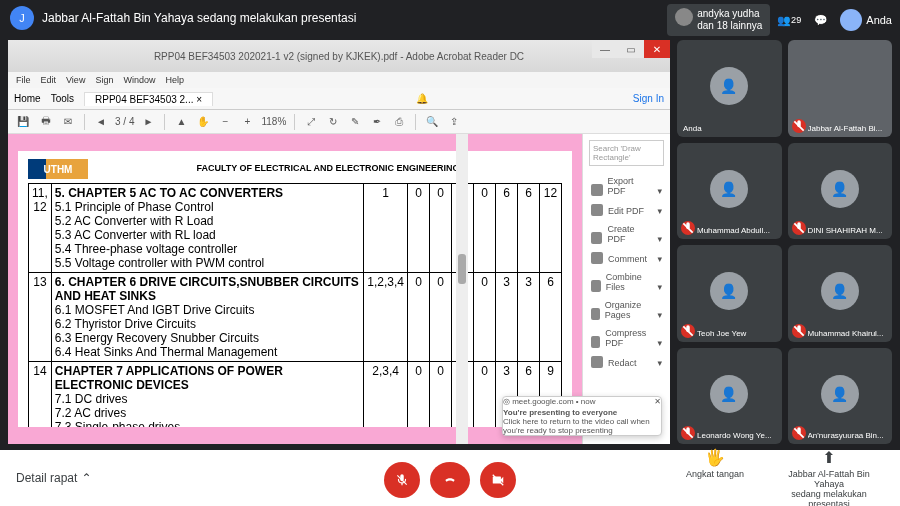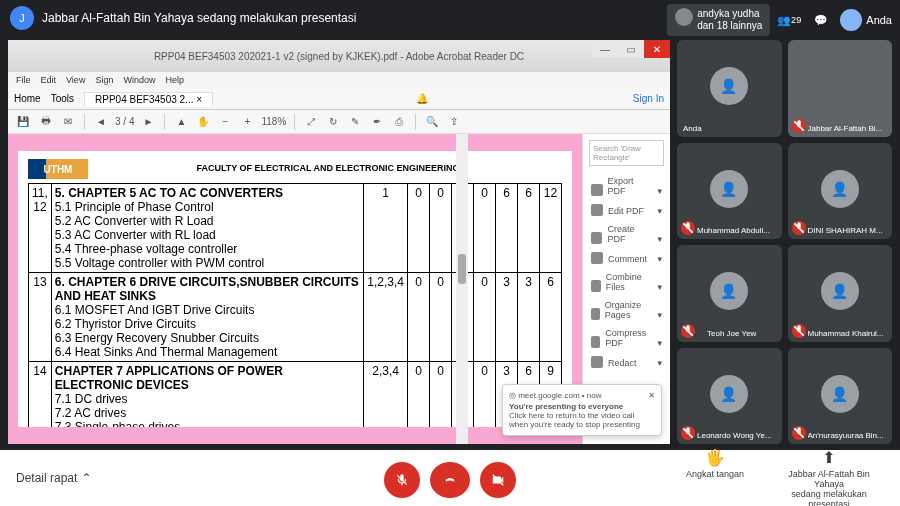--- a/index.html
+++ b/index.html
@@ -27,21 +27,21 @@
 .uthm{display:flex;align-items:center;gap:6px;margin-bottom:4px}
 .logo{width:60px;height:20px;background:linear-gradient(90deg,#003b7a 30%,#e8a33d 30%);color:#fff;font-weight:bold;font-size:10px;display:flex;align-items:center;justify-content:center}
 .faculty{flex:1;text-align:center;font-weight:bold;font-size:9px;line-height:1.3}
 table{border-collapse:collapse;width:100%;font-size:12px}
 td,th{border:1px solid #000;padding:2px 3px;vertical-align:top}
 .num{text-align:center;width:22px}
 .acro-side{width:88px;background:#fff;border-left:1px solid #ddd;padding:6px;font-size:9px;color:#555}
 .acro-side .search{border:1px solid #ccc;padding:3px;font-size:8px;color:#999;margin-bottom:6px}
 .acro-side .tool-item{display:flex;align-items:flex-end;gap:5px;padding:4px 2px;font-size:9px}
 .acro-side .tico2{width:12px;height:12px;background:#888;border-radius:2px}
-.notif{position:absolute;right:8px;bottom:8px;width:160px;background:#fff;border:1px solid #ccc;border-radius:4px;padding:6px;font-size:8px;color:#555;box-shadow:0 2px 6px rgba(0,0,0,.2)}
+.notif{position:absolute;right:8px;bottom:8px;width:160px;background:#fff;border:1px solid #ccc;border-radius:4px;padding:0;font-size:8px;color:#555;box-shadow:0 2px 6px rgba(0,0,0,.2)}
 .tiles{position:absolute;right:8px;top:40px;width:215px;bottom:62px;display:grid;grid-template-columns:1fr 1fr;gap:6px;overflow:hidden}
 .tile{background:#3c4043;border-radius:6px;position:relative;display:flex;flex-direction:column;align-items:center;justify-content:center;color:#fff;font-size:9px}
 .tile .tavatar{width:38px;height:38px;border-radius:50%;background:#9aa0a6;margin-bottom:4px;display:flex;align-items:center;justify-content:center;font-size:14px;overflow:hidden}
 .tile .tname{position:absolute;bottom:4px;left:6px;right:6px;font-size:8px;white-space:nowrap;overflow:hidden;text-overflow:ellipsis}
 .tile .mute{position:absolute;bottom:4px;left:4px;width:14px;height:14px;border-radius:50%;background:#d93025;display:flex;align-items:center;justify-content:center}
 .tile.video{background:#5f6368}
 .bottombar{position:absolute;left:0;right:0;bottom:0;height:56px;background:#fff;display:flex;align-items:center;padding:0 16px}
 .detail{font-size:12px;color:#3c4043;display:flex;gap:4px}
 .center-ctrl{position:absolute;left:50%;transform:translateX(-50%);display:flex;gap:10px;top:12px}
 .cbtn{width:36px;height:36px;border-radius:50%;display:flex;align-items:center;justify-content:center;color:#fff;cursor:pointer}
@@ -270,21 +270,21 @@
       <div class="tname" style="left:20px">DINI SHAHIRAH M...</div>
     </div>
     <div class="tile">
       <div class="tavatar">👤</div>
       <div class="mute">
         <svg viewBox="0 0 24 24" width="8" height="8" fill="#fff">
           <path d="M12 14a3 3 0 003-3V5a3 3 0 10-6 0v6a3 3 0 003 3z"></path>
           <line x1="4" y1="4" x2="20" y2="20" stroke="#fff" stroke-width="3"></line>
         </svg>
       </div>
-      <div class="tname" style="left:30px">Teoh Joe Yew</div>
+      <div class="tname" style="left:20px">Teoh Joe Yew</div>
     </div>
     <div class="tile">
       <div class="tavatar">👤</div>
       <div class="mute">
         <svg viewBox="0 0 24 24" width="8" height="8" fill="#fff">
           <path d="M12 14a3 3 0 003-3V5a3 3 0 10-6 0v6a3 3 0 003 3z"></path>
           <line x1="4" y1="4" x2="20" y2="20" stroke="#fff" stroke-width="3"></line>
         </svg>
       </div>
       <div class="tname" style="left:20px">Muhammad Khairul...</div>

